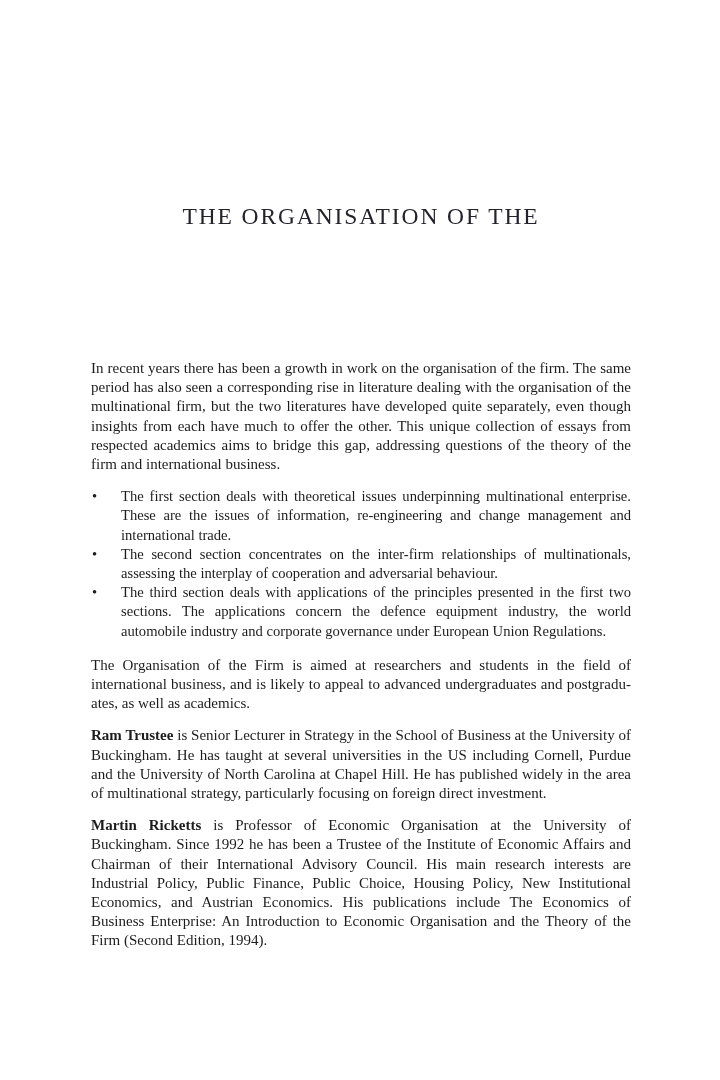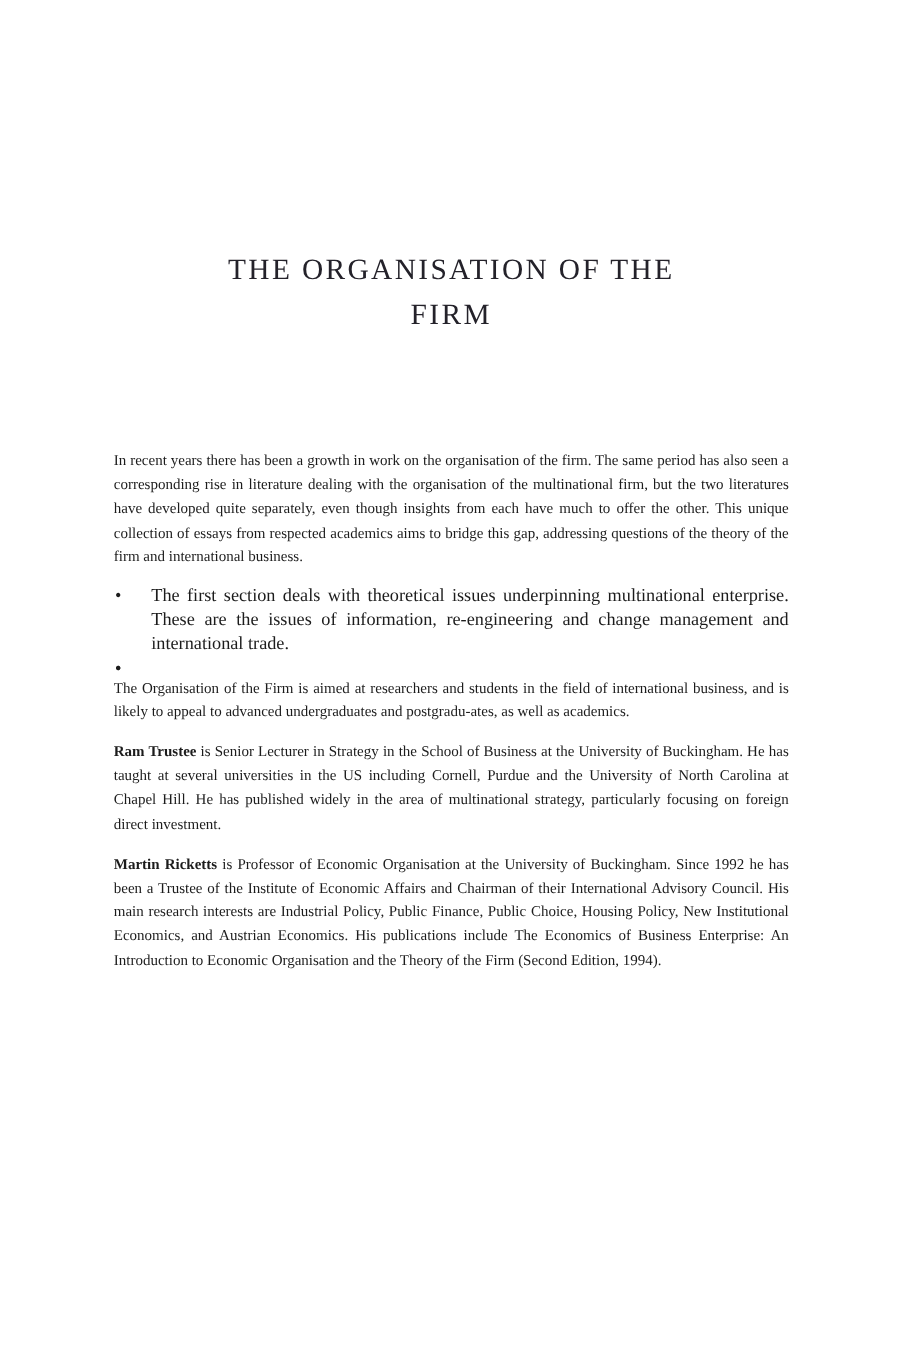--- a/index.html
+++ b/index.html
@@ -44,21 +44,21 @@
   
   .content {
     position: absolute;
     left: 91px;
     top: 347px;
     width: 540px;
   }
 
   p.para {
     margin: 0 0 13px 0;
-    font-size: 12px;
+    font-size: 15px;
     line-height: 19.2px;
     text-align: justify;
     text-justify: inter-word;
     color: #1c1c1c;
     hyphens: none;
   }
   p.para:last-child { margin-bottom: 16px; }
 
   .lead-in { margin-bottom: 18px; }
 
@@ -93,38 +93,39 @@
   
   .para, .bullets li { text-align-last: left; }
 </style>
 </head>
 <body>
 
 <div class="page">
 
   <div class="title-block">
     <div class="title-line">THE ORGANISATION OF THE</div>
-    <div class="title-line">FIRM</div>
   </div>
 
   <div class="content">
 
     <p class="para">In recent years there has been a growth in work on the organisation of the firm. The same period has also seen a corresponding rise in literature dealing with the organisation of the multinational firm, but the two literatures have developed quite separately, even though insights from each have much to offer the other. This unique collection of essays from respected academics aims to bridge this gap, addressing questions of the theory of the firm and international business.</p>
 
 
     <ul class="bullets">
       <li>
         <span class="bullet-mark">•</span>
         <span>The first section deals with theoretical issues underpinning multinational enterprise. These are the issues of information, re-engineering and change management and international trade.</span>
       </li>
       <li>
         <span class="bullet-mark">•</span>
+        <span>The second section concentrates on the inter-firm relationships of multinationals, assessing the interplay of cooperation and adversarial behaviour.</span>
       </li>
       <li>
         <span class="bullet-mark">•</span>
+        <span>The third section deals with applications of the principles presented in the first two sections. The applications concern the defence equipment industry, the world automobile industry and corporate governance under European Union Regulations.</span>
       </li>
     </ul>
 
     <p class="para">
       <span class="it">The Organisation of the Firm</span><span> is aimed at researchers and students in the field of international business, and is likely to appeal to advanced undergraduates and postgradu-ates, as well as academics.</span>
     </p>
 
     <p class="para">
       <span class="bd">Ram Trustee</span><span> is Senior Lecturer in Strategy in the School of Business at the University of Buckingham. He has taught at several universities in the US including Cornell, Purdue and the University of North Carolina at Chapel Hill. He has published widely in the area of multinational strategy, particularly focusing on foreign direct investment.</span>
     </p>

